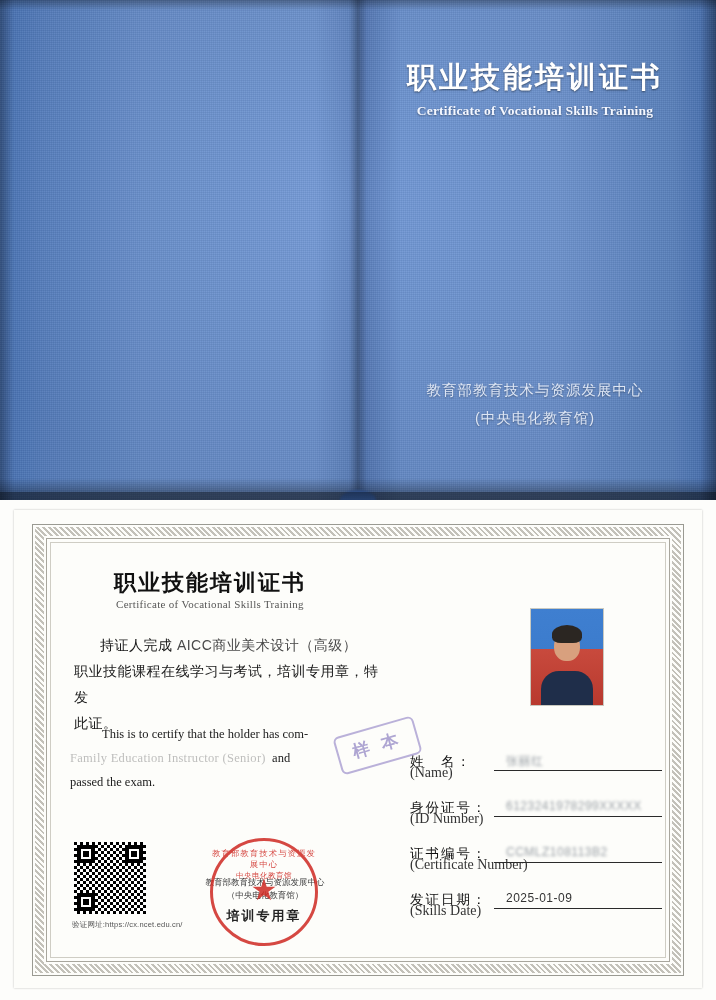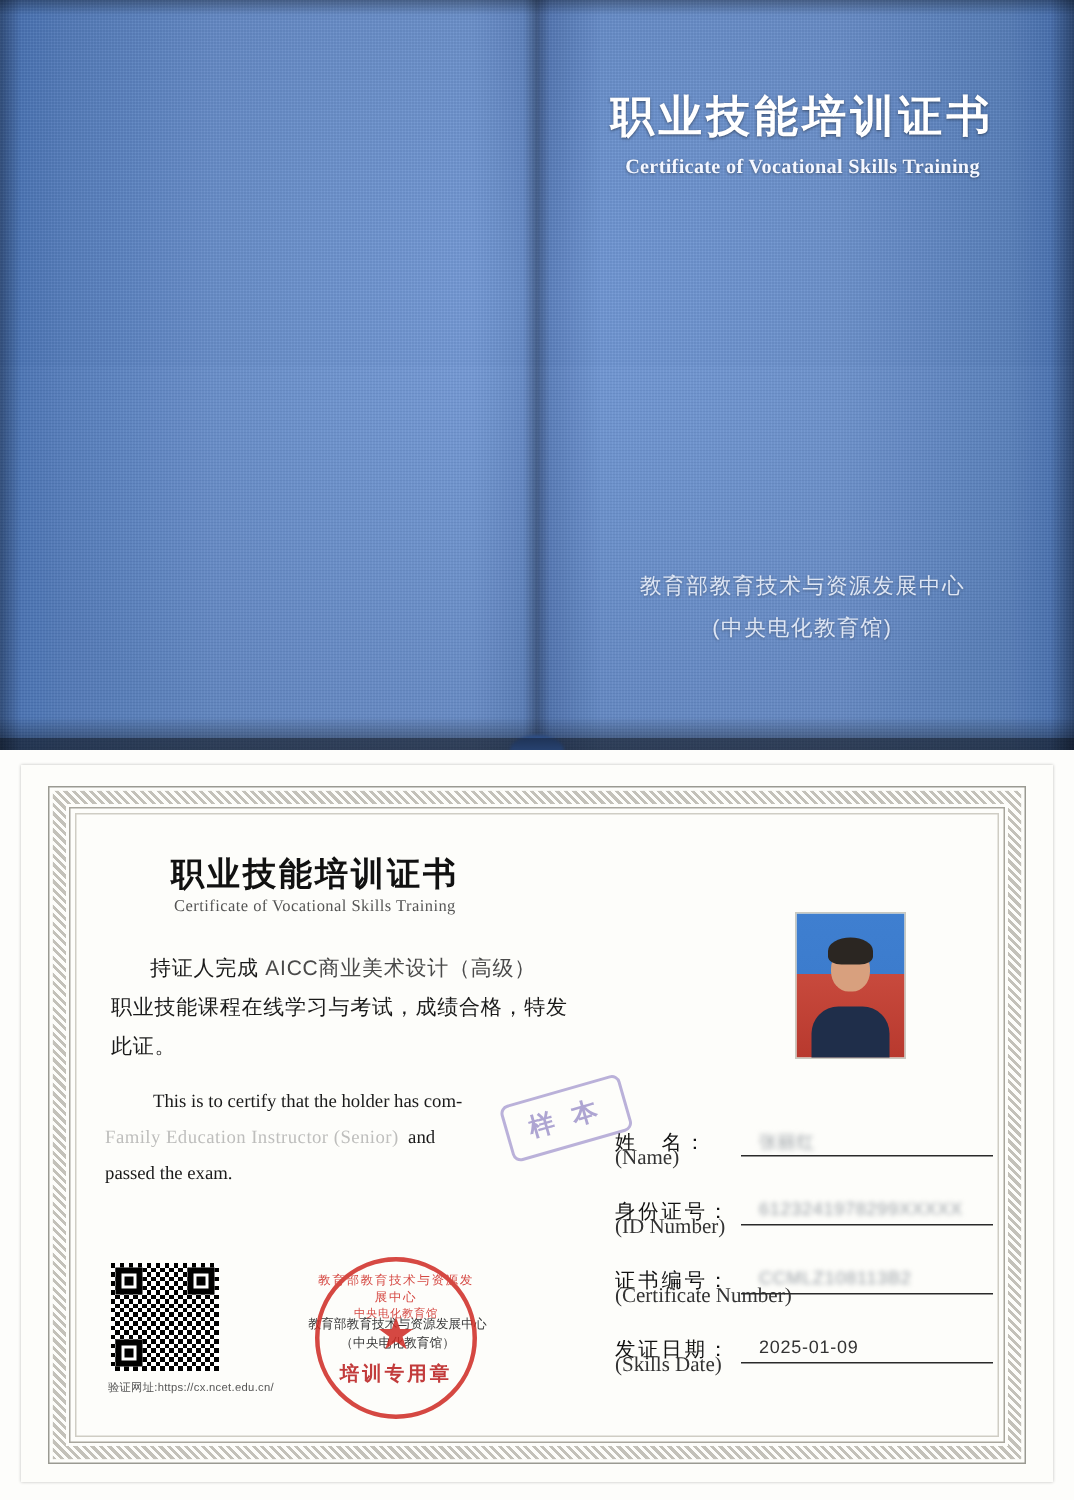--- a/index.html
+++ b/index.html
@@ -381,21 +381,21 @@
     color: #cf2b24;
     letter-spacing: 0.5px;
   }
   .seal-bottom-text {
     position: absolute;
     left: 0; bottom: 18px;
     width: 100%;
     text-align: center;
     font-size: 13px;
     font-weight: bold;
-    color: #b91c1c;
+    color: #000000;
     letter-spacing: 2px;
   }
   .seal-org {
     position: absolute;
     left: 190px; top: 366px;
     width: 122px;
     text-align: center;
     font-size: 8.5px;
     color: #3a3a3a;
     line-height: 13px;
@@ -451,21 +451,21 @@
     <div class="border-inner2"></div>
 
     <div class="doc-title-zh">职业技能培训证书</div>
     <div class="doc-title-en">Certificate of Vocational Skills Training</div>
 
     <div class="body-zh">
       <div class="indent">
         <span>持证人完成</span>
         <span class="blank-zh">AICC商业美术设计（高级）</span>
       </div>
-      <div>职业技能课程在线学习与考试，成绩合格，特发</div>
+      <div>职业技能课程在线学习与考试，培训专用章，特发</div>
       <div>此证。</div>
     </div>
 
     <div class="body-en">
       <div class="indent">This is to certify that the holder has com-</div>
       <div>
         <span class="blank-en">Family Education Instructor (Senior)</span>
         &nbsp;<span>and</span>
       </div>
       <div>passed the exam.</div>

